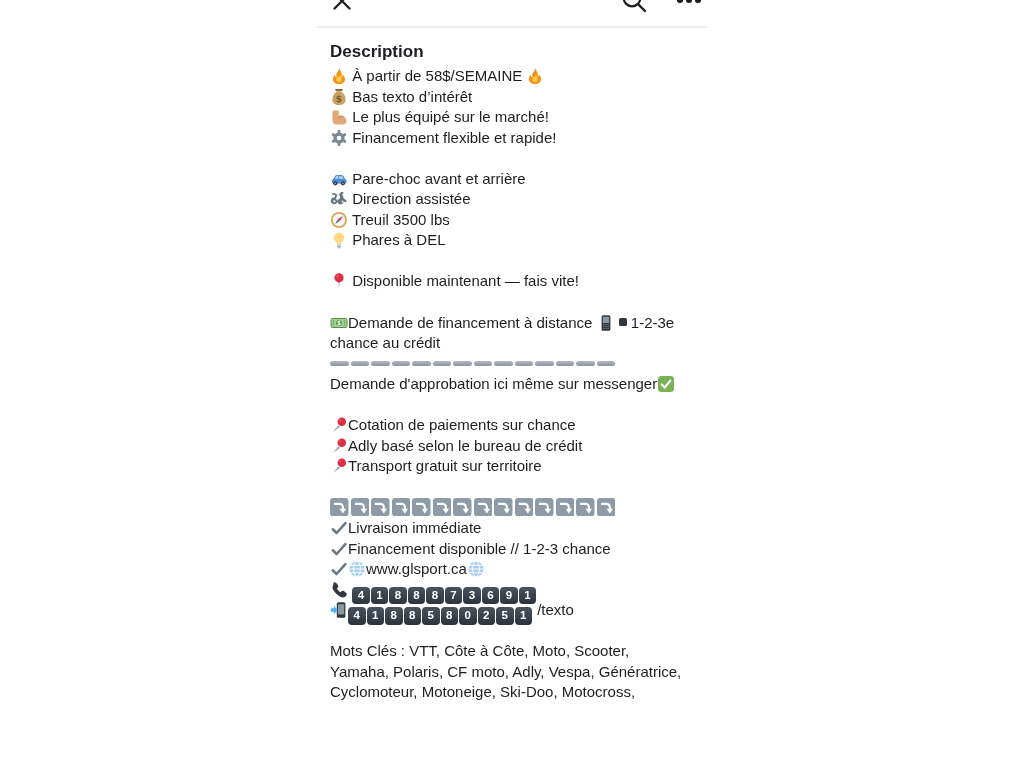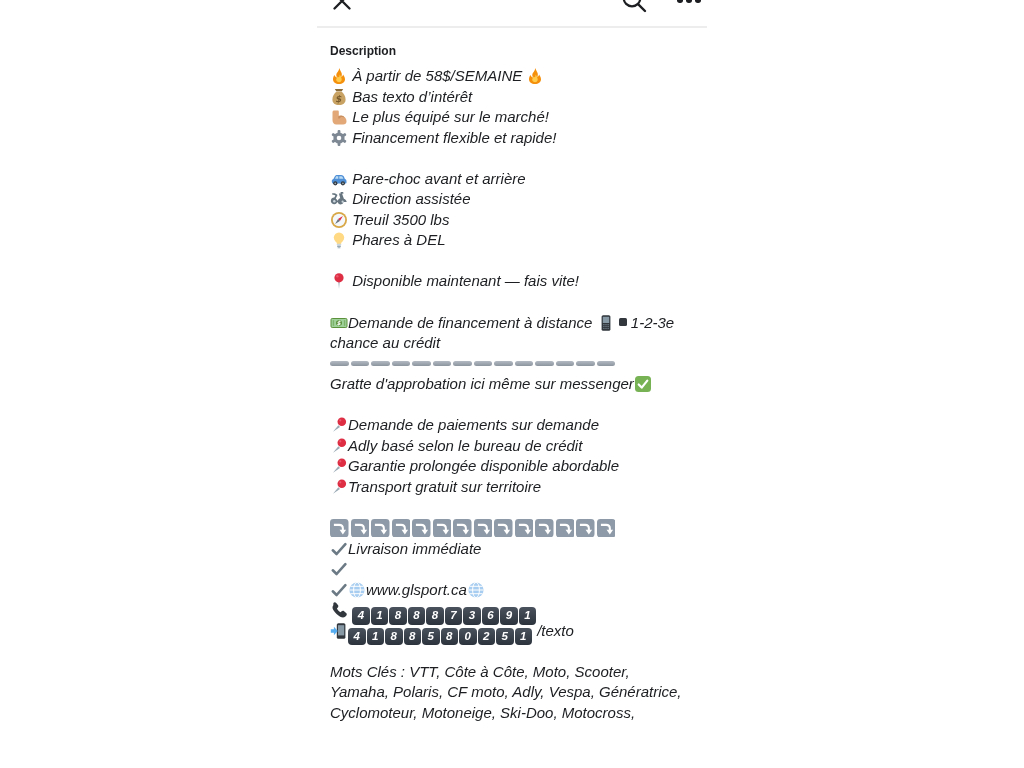--- a/index.html
+++ b/index.html
@@ -6,23 +6,23 @@
   .stage{position:relative;width:1024px;height:768px;background:#fff;overflow:hidden;
          font-family:"Liberation Sans",sans-serif;}
   .phone{position:absolute;left:317px;top:0;width:390px;height:768px;background:#fff;}
   .topbar{position:relative;height:26px;border-bottom:2px solid #ededed;overflow:hidden;}
   .icon-btn{position:absolute;display:block;}
   .icon-close{left:13px;top:-11px;width:24px;height:24px;}
   .icon-search{left:303px;top:-14px;width:28px;height:28px;}
   .icon-more{left:360px;top:-3px;width:24px;height:8px;display:flex;gap:3.5px;}
   .icon-more i{width:5.5px;height:5.5px;border-radius:50%;background:#1c1e21;display:block;}
   .content{padding:0 13px;}
-  .heading{margin:14px 0 0 0;font-size:12px;line-height:19px;font-weight:700;color:#1c1e21;}
+  .heading{margin:14px 0 0 0;font-size:17px;line-height:19px;font-weight:700;color:#1c1e21;}
   .lines{margin-top:5px;}
-  .line{height:20.55px;line-height:20.55px;font-size:15px;color:#1c1e21;white-space:nowrap;font-style:italic;}
+  .line{height:20.55px;line-height:20.55px;font-size:15px;color:#1c1e21;white-space:nowrap;}
   .em{display:inline-block;width:18px;height:18px;vertical-align:-4px;}
   .em svg{width:100%;height:100%;display:block;}
   .em-handshake{width:21px;}
   .em-black-small-square{width:8px;height:8px;background:#31373d;border-radius:1.5px;vertical-align:2px;}
   .em-minus{width:18.5px;height:5px;margin-right:2px;border-radius:2.5px;
             background:linear-gradient(#b3bac2,#8c949e);vertical-align:3px;}
   .em-arrow-down{margin-right:2px;width:18.5px;height:18.5px;}
   .keycap{display:inline-block;width:17.5px;height:17.5px;margin-right:1px;border-radius:4px;
           background:linear-gradient(#4a525d,#2c333c);color:#fff;font-size:11.5px;font-weight:700;
           text-align:center;line-height:17.5px;vertical-align:-4px;}
@@ -130,44 +130,39 @@
                   <circle cx="6.9" cy="12.5" r=".6"></circle>
                   <circle cx="9" cy="12.5" r=".6"></circle>
                   <circle cx="11.1" cy="12.5" r=".6"></circle>
                   <circle cx="6.9" cy="14.3" r=".6"></circle>
                   <circle cx="9" cy="14.3" r=".6"></circle>
                   <circle cx="11.1" cy="14.3" r=".6"></circle>
                 </g>
               </svg></span><span> </span><span class="em em-black-small-square"></span><span> 1-2-3e</span></div>
           <div class="line"><span>chance au crédit</span></div>
           <div class="line"><span class="em em-minus"></span><span class="em em-minus"></span><span class="em em-minus"></span><span class="em em-minus"></span><span class="em em-minus"></span><span class="em em-minus"></span><span class="em em-minus"></span><span class="em em-minus"></span><span class="em em-minus"></span><span class="em em-minus"></span><span class="em em-minus"></span><span class="em em-minus"></span><span class="em em-minus"></span><span class="em em-minus"></span></div>
-          <div class="line"><span>Gratte d'approbation ici même sur messenger</span><span class="em em-check-mark-green"><svg viewBox="0 0 18 18">
+          <div class="line"><span>Demande d'approbation ici même sur messenger</span><span class="em em-check-mark-green"><svg viewBox="0 0 18 18">
                 <rect x="1" y="1" width="16" height="16" rx="3.5" fill="#77b255"></rect>
                 <path d="M4.7 9.5l3 3.1 5.6-7" stroke="#fff" stroke-width="2.2" fill="none" stroke-linecap="round" stroke-linejoin="round"></path>
               </svg></span></div>
           <div class="line"></div>
           <div class="line"><span class="em em-pushpin"><svg viewBox="0 0 18 18">
                 <path fill="#99aab5" d="M8.4 9.3 3 15.8l7-4.7z"></path>
                 <circle cx="11.8" cy="5.7" r="4.3" fill="#dd2e44"></circle>
                 <circle cx="10.3" cy="4.3" r="1.1" fill="#ea596e"></circle>
-              </svg></span><span>Demande de paiements sur demande</span></div>
+              </svg></span><span>Cotation de paiements sur chance</span></div>
           <div class="line"><span class="em em-pushpin"><svg viewBox="0 0 18 18">
                 <path fill="#99aab5" d="M8.4 9.3 3 15.8l7-4.7z"></path>
                 <circle cx="11.8" cy="5.7" r="4.3" fill="#dd2e44"></circle>
                 <circle cx="10.3" cy="4.3" r="1.1" fill="#ea596e"></circle>
               </svg></span><span>Adly basé selon le bureau de crédit</span></div>
           <div class="line"><span class="em em-pushpin"><svg viewBox="0 0 18 18">
                 <path fill="#99aab5" d="M8.4 9.3 3 15.8l7-4.7z"></path>
                 <circle cx="11.8" cy="5.7" r="4.3" fill="#dd2e44"></circle>
                 <circle cx="10.3" cy="4.3" r="1.1" fill="#ea596e"></circle>
-              </svg></span><span>Garantie prolongée disponible abordable</span></div>
-          <div class="line"><span class="em em-pushpin"><svg viewBox="0 0 18 18">
-                <path fill="#99aab5" d="M8.4 9.3 3 15.8l7-4.7z"></path>
-                <circle cx="11.8" cy="5.7" r="4.3" fill="#dd2e44"></circle>
-                <circle cx="10.3" cy="4.3" r="1.1" fill="#ea596e"></circle>
               </svg></span><span>Transport gratuit sur territoire</span></div>
           <div class="line"></div>
           <div class="line"><span class="em em-arrow-down"><svg viewBox="0 0 18 18">
                 <rect width="18" height="18" rx="3.4" fill="#8e9aa7"></rect>
                 <path d="M3.8 5.7h5.1c2.2 0 3.6 1.4 3.6 3.4v1.6" fill="none" stroke="#fff" stroke-width="2"></path>
                 <polygon points="9.3,10.4 15.7,10.4 12.5,15.2" fill="#fff"></polygon>
               </svg></span><span class="em em-arrow-down"><svg viewBox="0 0 18 18">
                 <rect width="18" height="18" rx="3.4" fill="#8e9aa7"></rect>
                 <path d="M3.8 5.7h5.1c2.2 0 3.6 1.4 3.6 3.4v1.6" fill="none" stroke="#fff" stroke-width="2"></path>
                 <polygon points="9.3,10.4 15.7,10.4 12.5,15.2" fill="#fff"></polygon>
@@ -218,21 +213,21 @@
               </svg></span><span class="em em-arrow-down"><svg viewBox="0 0 18 18">
                 <rect width="18" height="18" rx="3.4" fill="#8e9aa7"></rect>
                 <path d="M3.8 5.7h5.1c2.2 0 3.6 1.4 3.6 3.4v1.6" fill="none" stroke="#fff" stroke-width="2"></path>
                 <polygon points="9.3,10.4 15.7,10.4 12.5,15.2" fill="#fff"></polygon>
               </svg></span></div>
           <div class="line"><span class="em em-check-mark-gray"><svg viewBox="0 0 18 18">
                 <path d="M2.8 10.3l3.8 3.7L15.4 4.2" stroke="#6b7a85" stroke-width="2.6" fill="none" stroke-linecap="round" stroke-linejoin="round"></path>
               </svg></span><span>Livraison immédiate</span></div>
           <div class="line"><span class="em em-check-mark-gray"><svg viewBox="0 0 18 18">
                 <path d="M2.8 10.3l3.8 3.7L15.4 4.2" stroke="#6b7a85" stroke-width="2.6" fill="none" stroke-linecap="round" stroke-linejoin="round"></path>
-              </svg></span></div>
+              </svg></span><span>Financement disponible // 1-2-3 chance</span></div>
           <div class="line"><span class="em em-check-mark-gray"><svg viewBox="0 0 18 18">
                 <path d="M2.8 10.3l3.8 3.7L15.4 4.2" stroke="#6b7a85" stroke-width="2.6" fill="none" stroke-linecap="round" stroke-linejoin="round"></path>
               </svg></span><span class="em em-globe"><svg viewBox="0 0 18 18">
                 <circle cx="9" cy="9" r="7.6" fill="#a7cdf0"></circle>
                 <g stroke="#fff" stroke-width="1" fill="none">
                   <ellipse cx="9" cy="9" rx="3.4" ry="7.6"></ellipse>
                   <line x1="1.4" y1="9" x2="16.6" y2="9"></line>
                   <line x1="2.4" y1="5.3" x2="15.6" y2="5.3"></line>
                   <line x1="2.4" y1="12.7" x2="15.6" y2="12.7"></line>
                 </g>

